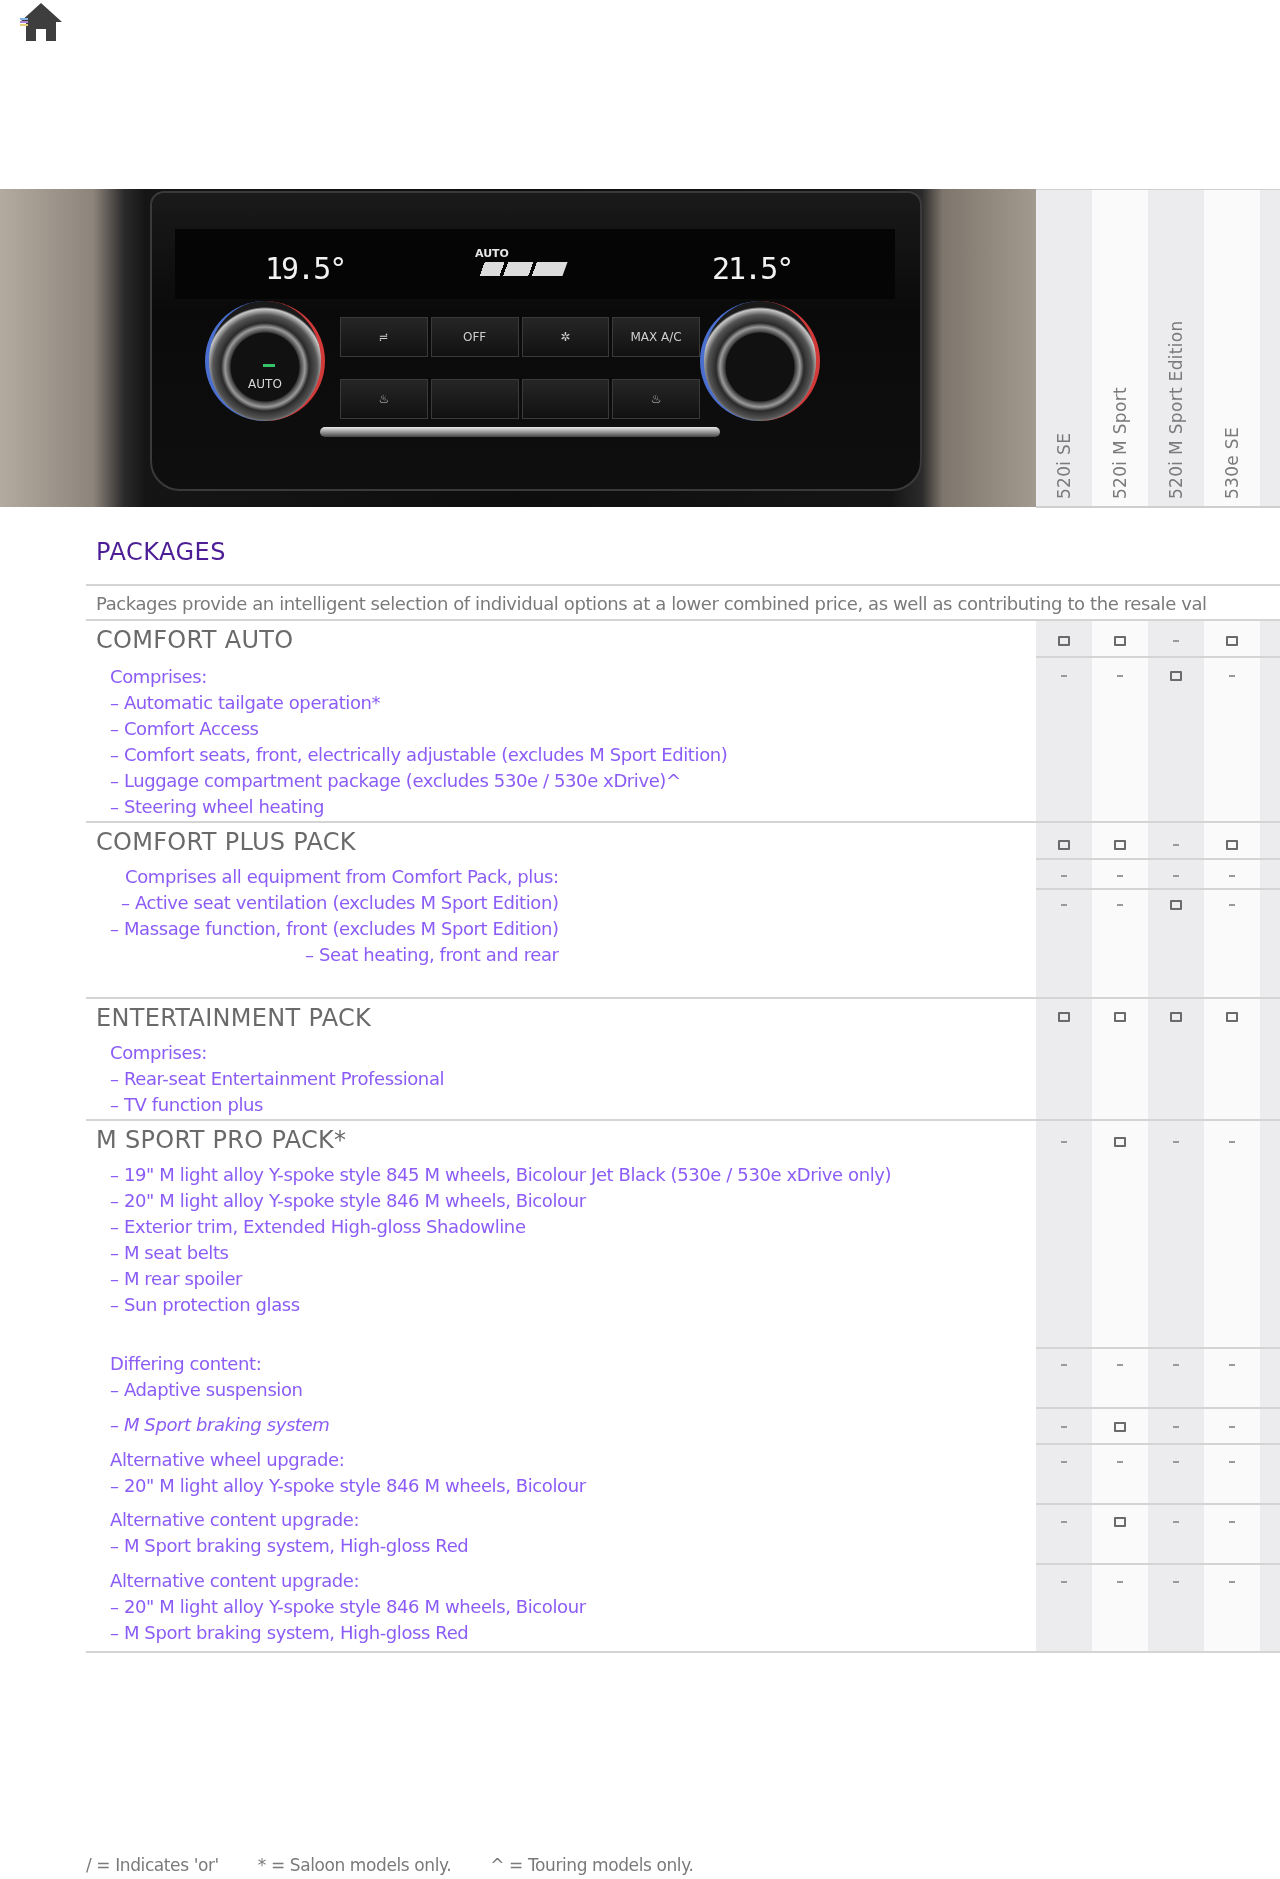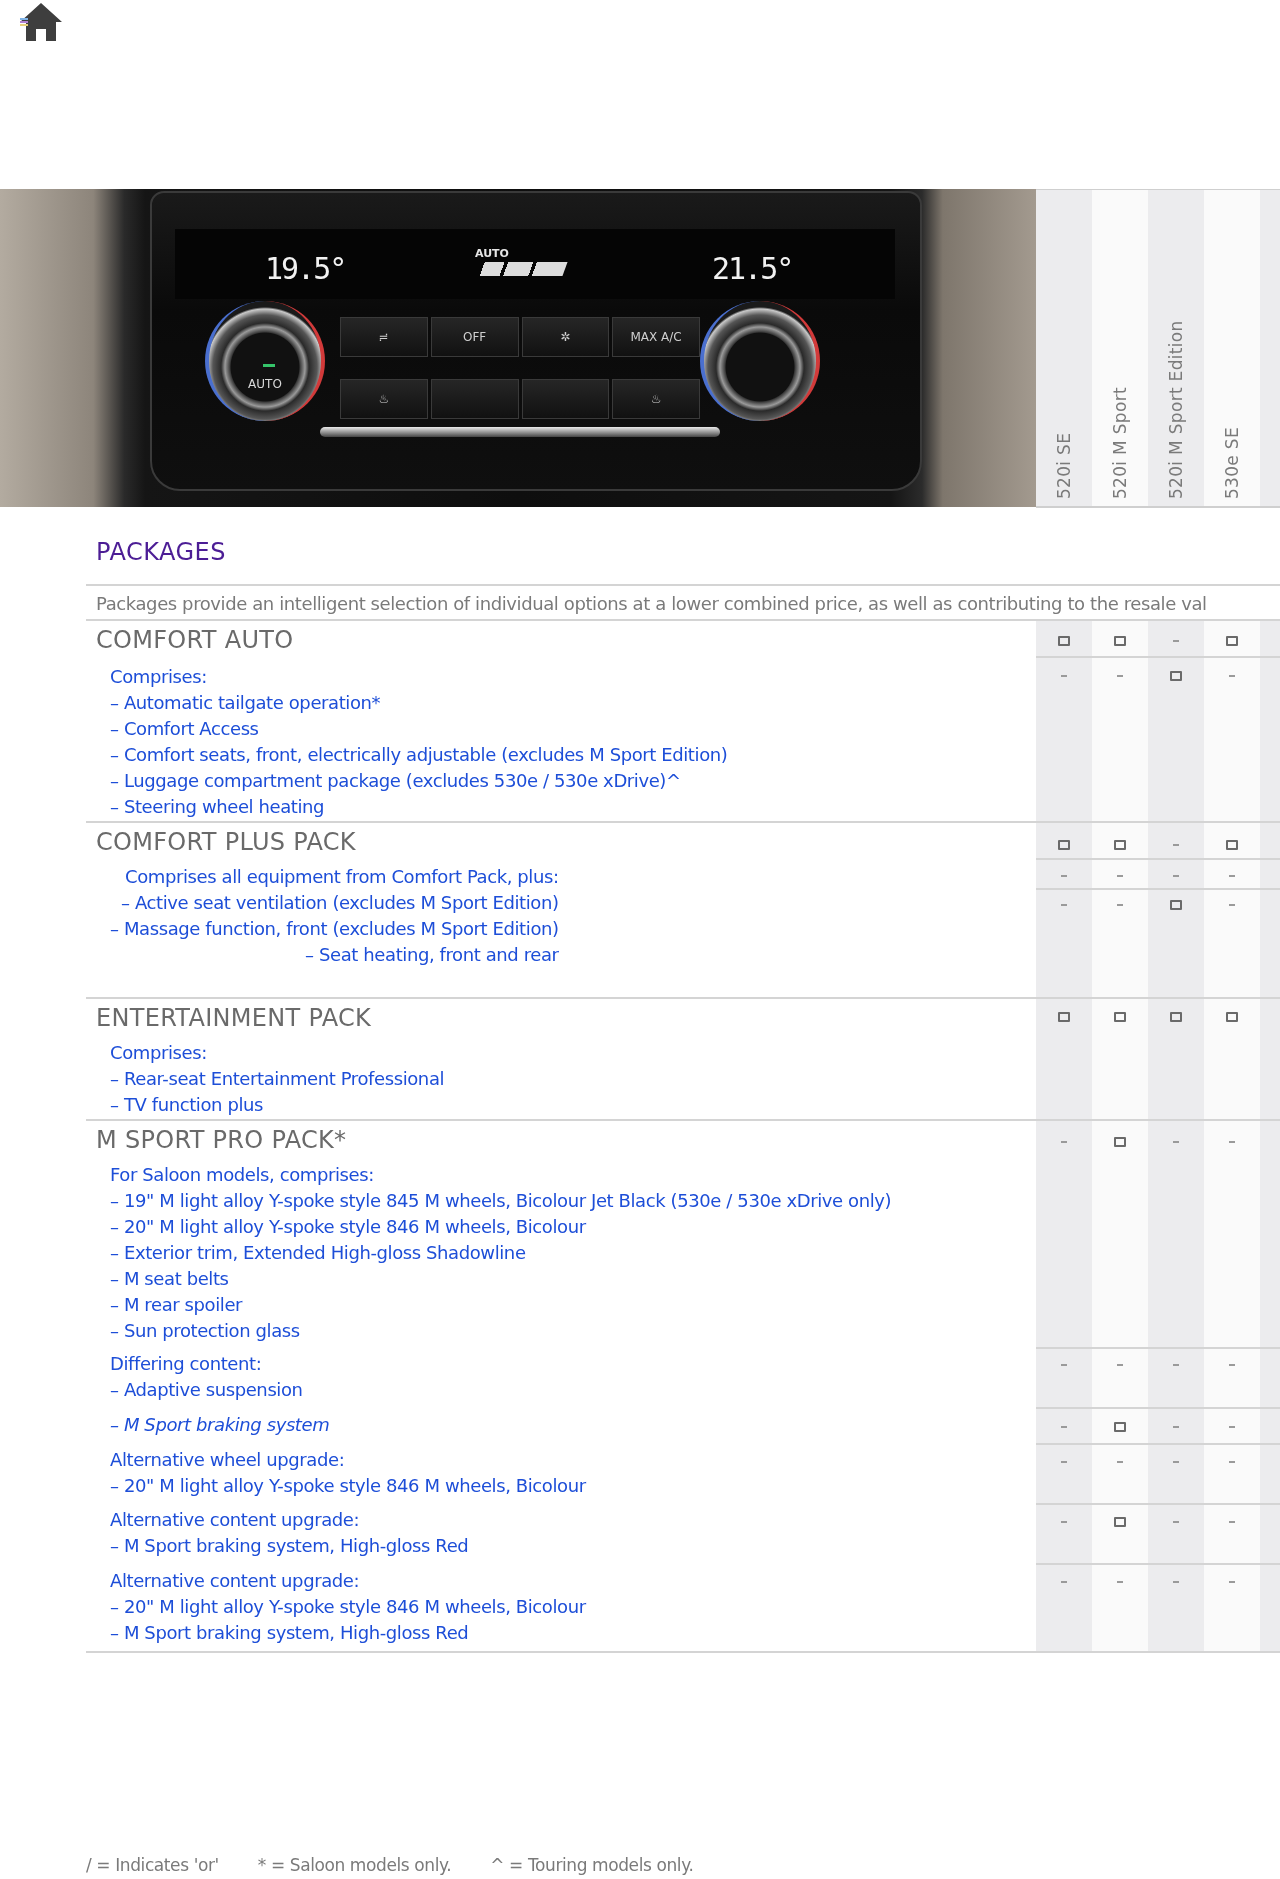--- a/index.html
+++ b/index.html
@@ -46,21 +46,21 @@
   .col-header span { position: absolute; left: 50%; bottom: 8px; transform-origin: left bottom;
           transform: rotate(-90deg) translateY(50%); white-space: nowrap; font-size: 17px; color: #7a7a7a; letter-spacing: 0.3px; }
   .hdr-rule { position: absolute; left: 1036px; top: 506px; width: 244px; height: 2px; background: #cfcfcf; }
 
   .section-title { position: absolute; left: 96px; top: 538px; font-size: 24px; color: #4c1d95; letter-spacing: 0.5px; }
   .rule { position: absolute; left: 86px; width: 1194px; height: 2px; background: #d4d4d4; }
   .rule-cols { position: absolute; left: 1036px; width: 244px; height: 2px; background: #d4d4d4; }
   .intro { position: absolute; left: 96px; top: 593px; width: 1184px; font-size: 18px; color: #7a7a7a; white-space: nowrap; overflow: hidden; letter-spacing: -0.4px; }
 
   .pack-title { position: absolute; left: 96px; font-size: 24px; color: #6a6a6a; letter-spacing: 0.3px; }
-  .lines { position: absolute; left: 110px; font-size: 18px; color: #1d4ed8; line-height: 26px; letter-spacing: -0.4px; }
+  .lines { position: absolute; left: 110px; font-size: 18px; color: #8b5cf6; line-height: 26px; letter-spacing: -0.4px; }
   .lines div { white-space: nowrap; }
 
   .mark { position: absolute; width: 56px; text-align: center; font-size: 14px; color: #777; }
   .mark .box { display: inline-block; width: 12px; height: 10px; border: 2px solid #6a6a6a; border-radius: 1px; vertical-align: middle; }
   .mark .dash { display: inline-block; width: 6px; height: 2px; background: #9a9a9a; vertical-align: middle; }
 
   .footer { position: absolute; left: 86px; top: 1855px; font-size: 17px; color: #7a7a7a; white-space: nowrap; letter-spacing: -0.4px; }
   .footer span { margin-right: 34px; }
 </style>
 </head>
@@ -186,21 +186,20 @@
   <div>– TV function plus</div>
 </div>
 <div class="rule" style="top:1119px;"></div>
 
 <div class="pack-title" style="top:1126px;">M SPORT PRO PACK*</div>
 <div class="mark" style="left:1036px; top:1133px;"><span class="dash"></span></div>
 <div class="mark" style="left:1092px; top:1133px;"><span class="box"></span></div>
 <div class="mark" style="left:1148px; top:1133px;"><span class="dash"></span></div>
 <div class="mark" style="left:1204px; top:1133px;"><span class="dash"></span></div>
 <div class="lines" style="top:1162px;">
-  <div>For Saloon models, comprises:</div>
   <div>– 19" M light alloy Y-spoke style 845 M wheels, Bicolour Jet Black (530e / 530e xDrive only)</div>
   <div>– 20" M light alloy Y-spoke style 846 M wheels, Bicolour</div>
   <div>– Exterior trim, Extended High-gloss Shadowline</div>
   <div>– M seat belts</div>
   <div>– M rear spoiler</div>
   <div>– Sun protection glass</div>
 </div>
 <div class="rule-cols" style="top:1347px;"></div>
 
 <div class="lines" style="top:1351px;">

